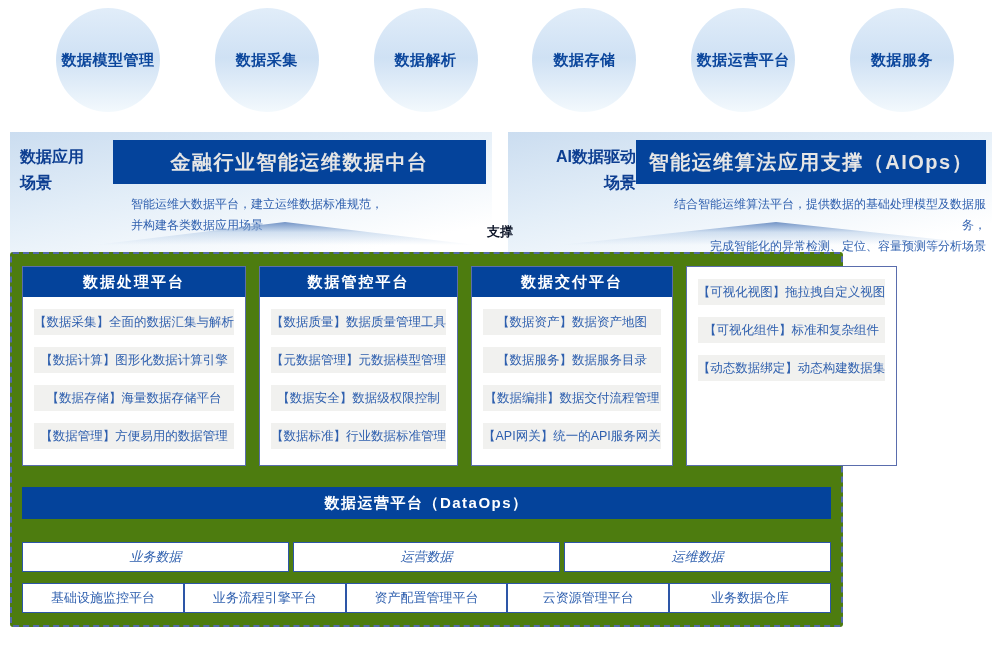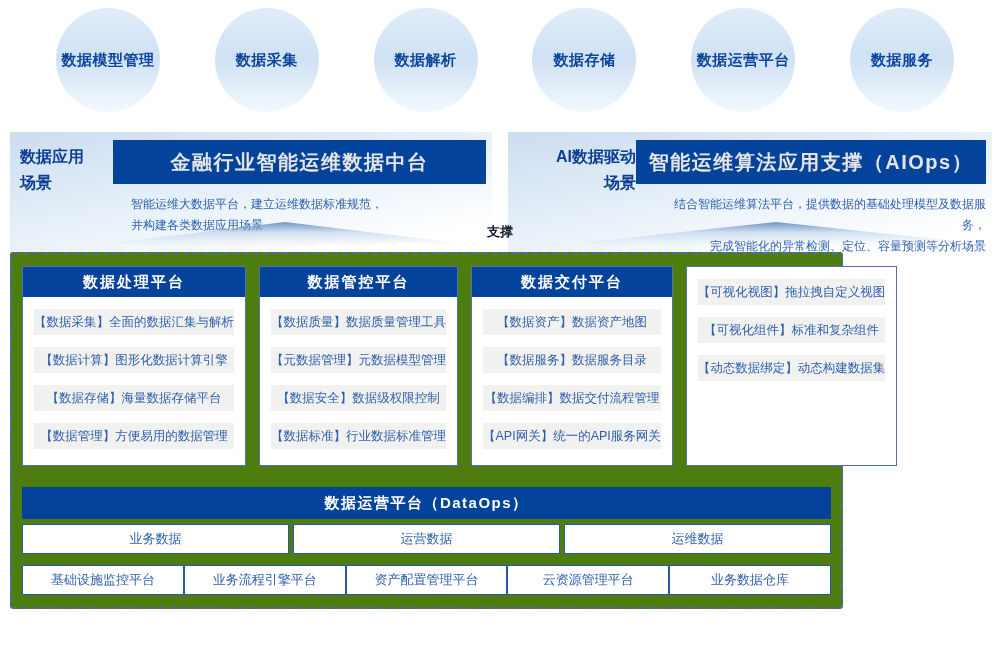--- a/index.html
+++ b/index.html
@@ -59,21 +59,21 @@
     margin:12px 11px 4px 11px; height:26px; background:#f1f1ef;
     color:#2e5fae; font-size:12.5px; display:flex; align-items:center; justify-content:center;
     white-space:nowrap;
   }
   .banner {
     margin-top:21px; height:32px; background:#04439b; color:#ffffff;
     font-size:15px; font-weight:bold; letter-spacing:1.5px;
     display:flex; align-items:center; justify-content:center;
   }
   .banner.base { margin-top:11px; }
-  .row3 { margin-top:5px; display:grid; grid-template-columns:repeat(3,1fr); gap:4px; }
+  .row3 { margin-top:23px; display:grid; grid-template-columns:repeat(3,1fr); gap:4px;font-style:italic; }
   .row5 { margin-top:11px; display:grid; grid-template-columns:repeat(5,1fr); gap:0; }
   .white-box {
     height:30px; background:#ffffff; border:1px solid #2d56a7;
     color:#2e5fae; font-size:13px; display:flex; align-items:center; justify-content:center;
     white-space:nowrap;
   }
 </style>
 </head>
 <body>
 

